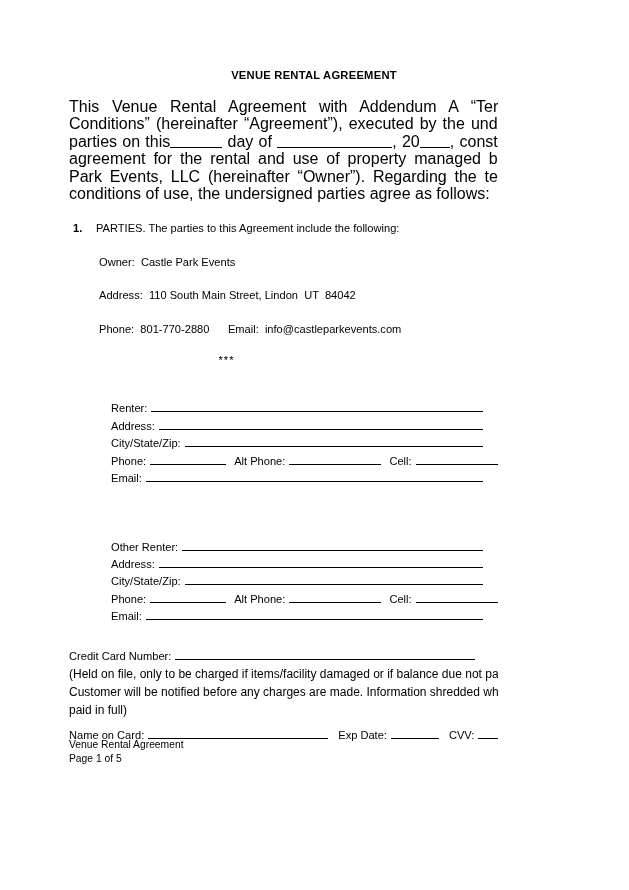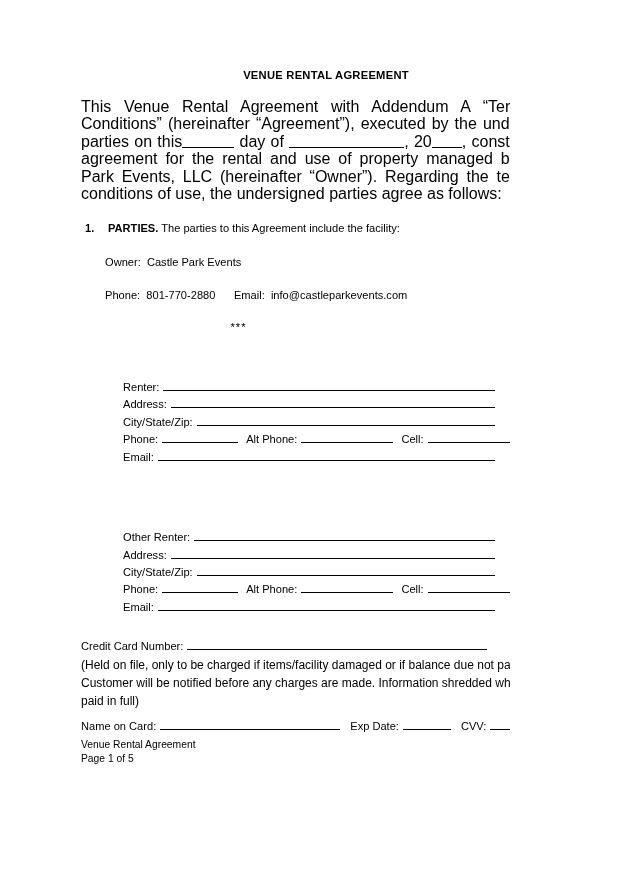--- a/index.html
+++ b/index.html
@@ -10,21 +10,21 @@
   body {
     width: 629px;
     height: 890px;
     position: relative;
     font-family: "Liberation Sans", sans-serif;
     color: #000000;
     -webkit-font-smoothing: antialiased;
   }
   .page {
     position: absolute;
-    left: 12px;
+    left: 0;
     top: 0;
     width: 498px;
     height: 890px;
     background: #ffffff;
     overflow: hidden;
   }
   .content {
     position: absolute;
     left: 69px;
     top: 68px;
@@ -70,24 +70,24 @@
     line-height: 17.4px;
   }
   .section-num {
     width: 27px;
     flex: 0 0 27px;
     font-weight: bold;
     padding-left: 4px;
     box-sizing: border-box;
   }
   .section-body { flex: 1; }
-  .section-label { font-weight: bold; text-align: center; }
+  .section-label { font-weight: normal; text-align: center; }
 
   .indent-block {
-    margin-left: 24px;
+    margin-left: 30px;
   }
   .owner-line {
     font-size: 11.1px;
     line-height: 17.4px;
     margin-top: 16px;
     white-space: pre;
   }
 
   .stars {
     text-align: center;
@@ -98,21 +98,21 @@
     letter-spacing: 1px;
   }
 
   .field-row {
     display: flex;
     align-items: baseline;
     font-size: 11.1px;
     line-height: 17.4px;
     margin-top: 0;
   }
-  .field-row.first { margin-top: 43px; text-align: center; }
+  .field-row.first { margin-top: 31px; text-align: center; }
   .field-label { white-space: pre; }
   .field-rule {
     flex: 1 1 auto;
     border-bottom: 1px solid #000;
     height: 11px;
     margin-left: 4px;
   }
   .field-rule.fixed-sm {
     flex: 0 0 76px;
     margin-right: 8px;
@@ -200,25 +200,26 @@
 
 <div class="page">
   <div class="content">
 
     <div class="doc-title">VENUE RENTAL AGREEMENT</div>
 
     <p class="para"><span>This Venue Rental Agreement with Addendum A “Terms and Conditions” (hereinafter “Agreement”), executed by the undersigned parties on this</span><span class="blank blank-day"></span> <span>day of</span> <span class="blank blank-month"></span><span>, 20</span><span class="blank blank-year"></span><span>, constitutes an agreement for the rental and use of property managed by Castle Park Events, LLC (hereinafter “Owner”). Regarding the terms and conditions of use, the undersigned parties agree as follows:</span></p>
 
     <div class="section">
       <div class="section-num">1.</div>
-      <div class="section-body"><span class="section-label">PARTIES.</span><span> The parties to this Agreement include the facility:</span></div>
+      <div class="section-body"><span class="section-label">PARTIES.</span><span> The parties to this Agreement include the following:</span></div>
     </div>
 
     <div class="indent-block">
       <div class="owner-line">Owner:  Castle Park Events</div>
+      <div class="owner-line">Address:  110 South Main Street, Lindon  UT  84042</div>
       <div class="owner-line">Phone:  801-770-2880      Email:  info@castleparkevents.com</div>
     </div>
 
     <div class="stars">***</div>
 
     <div class="renter-group">
       <div class="field-row first">
         <span class="field-label">Renter:</span>
         <span class="field-rule"></span>
       </div>

